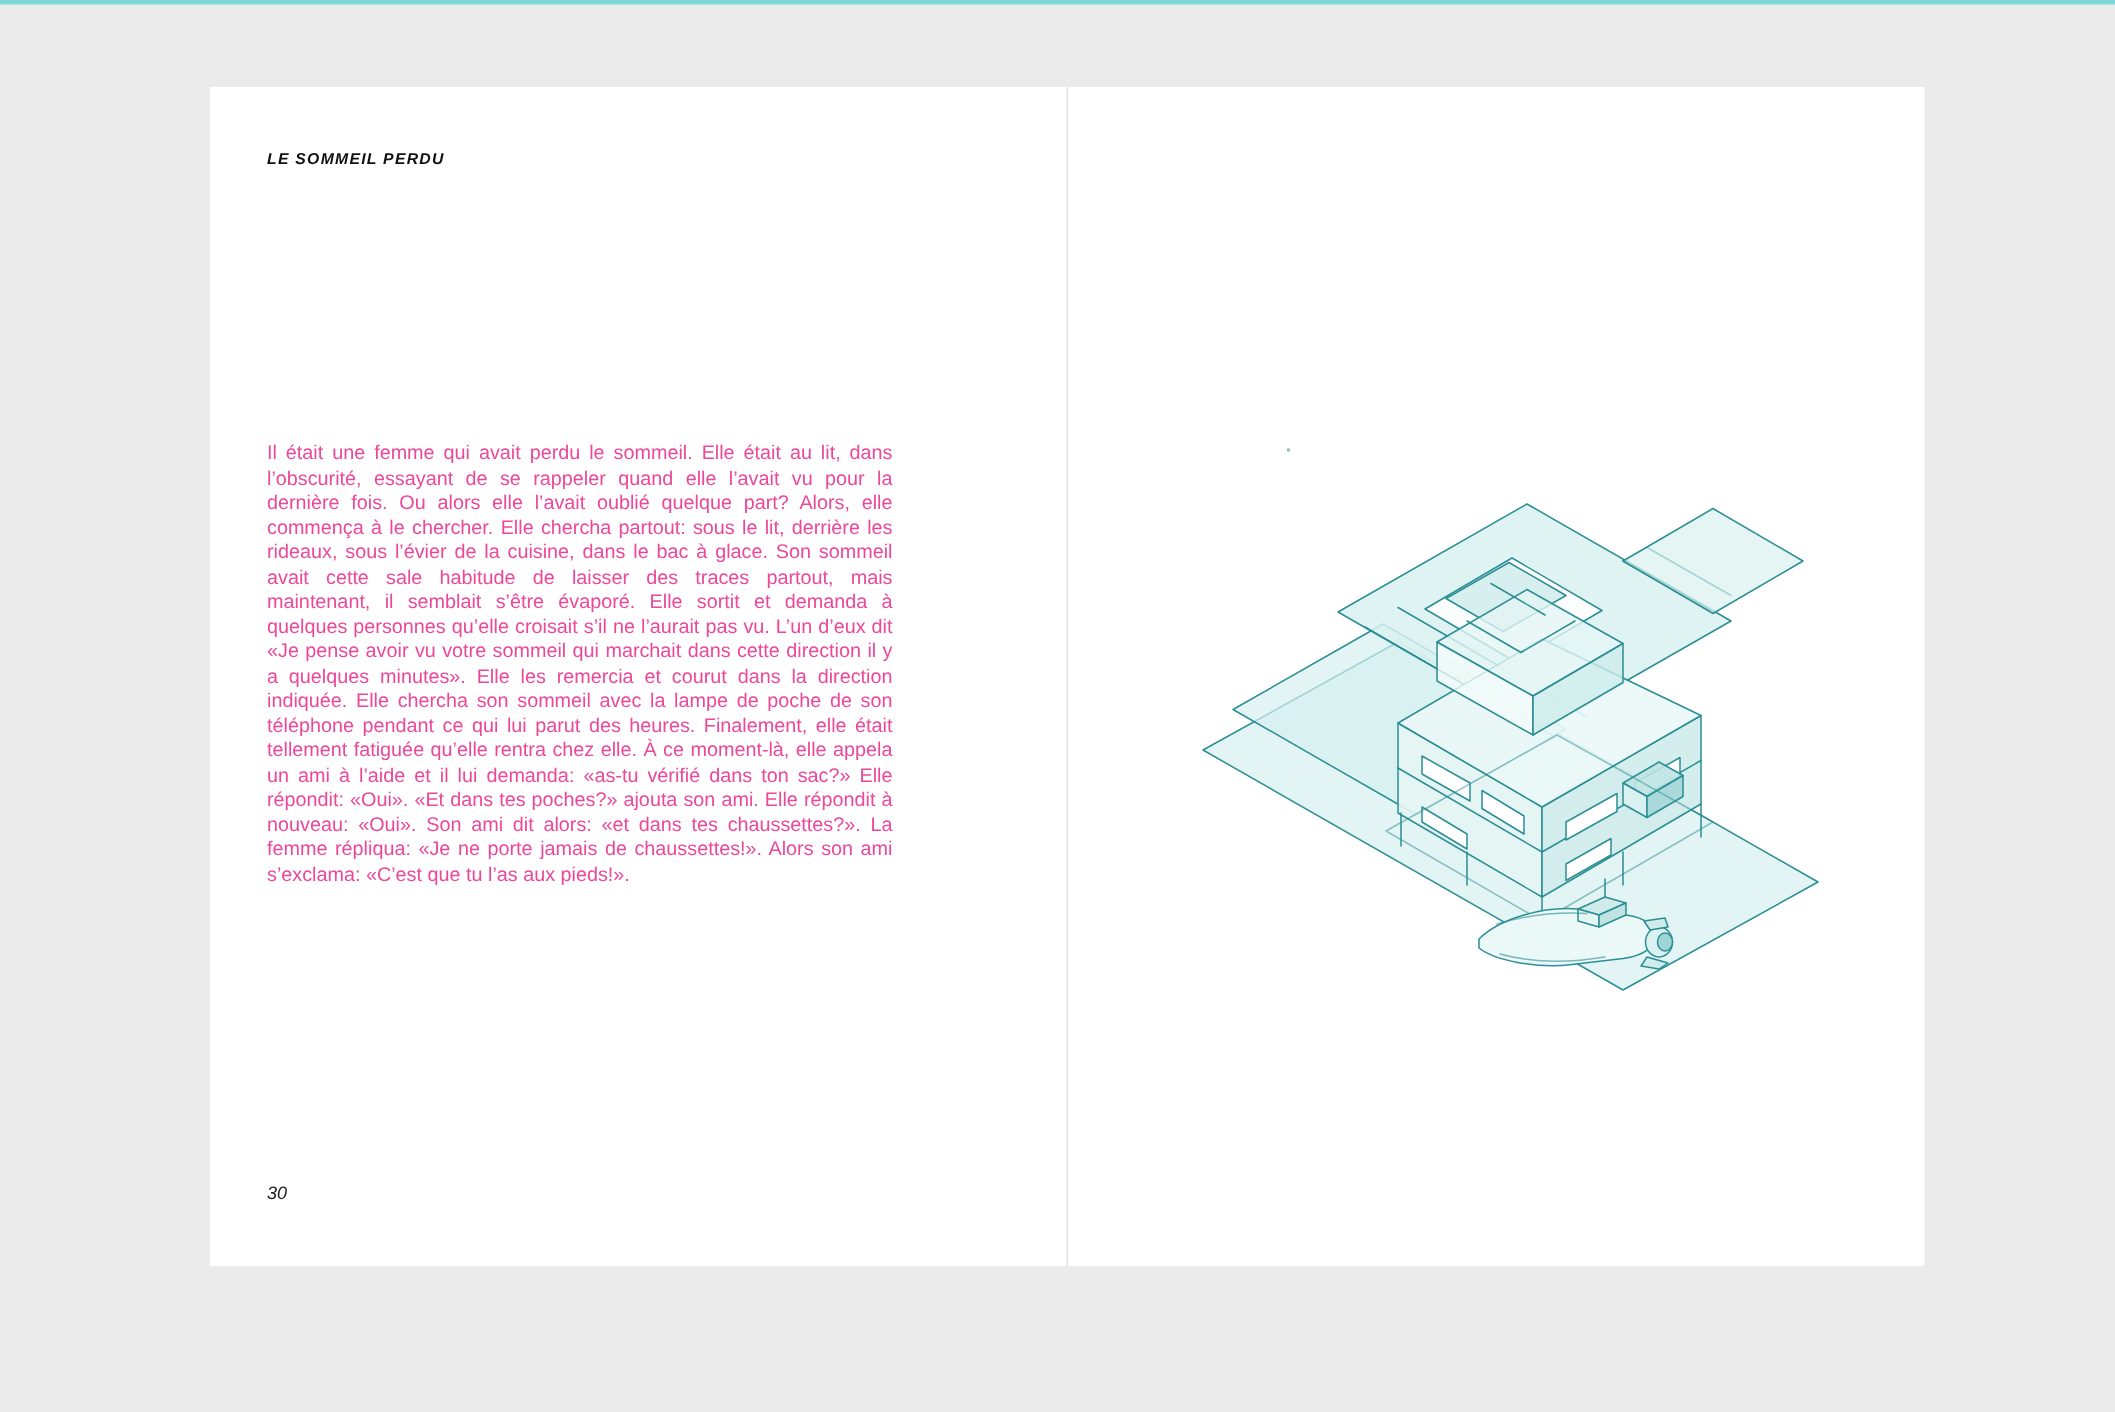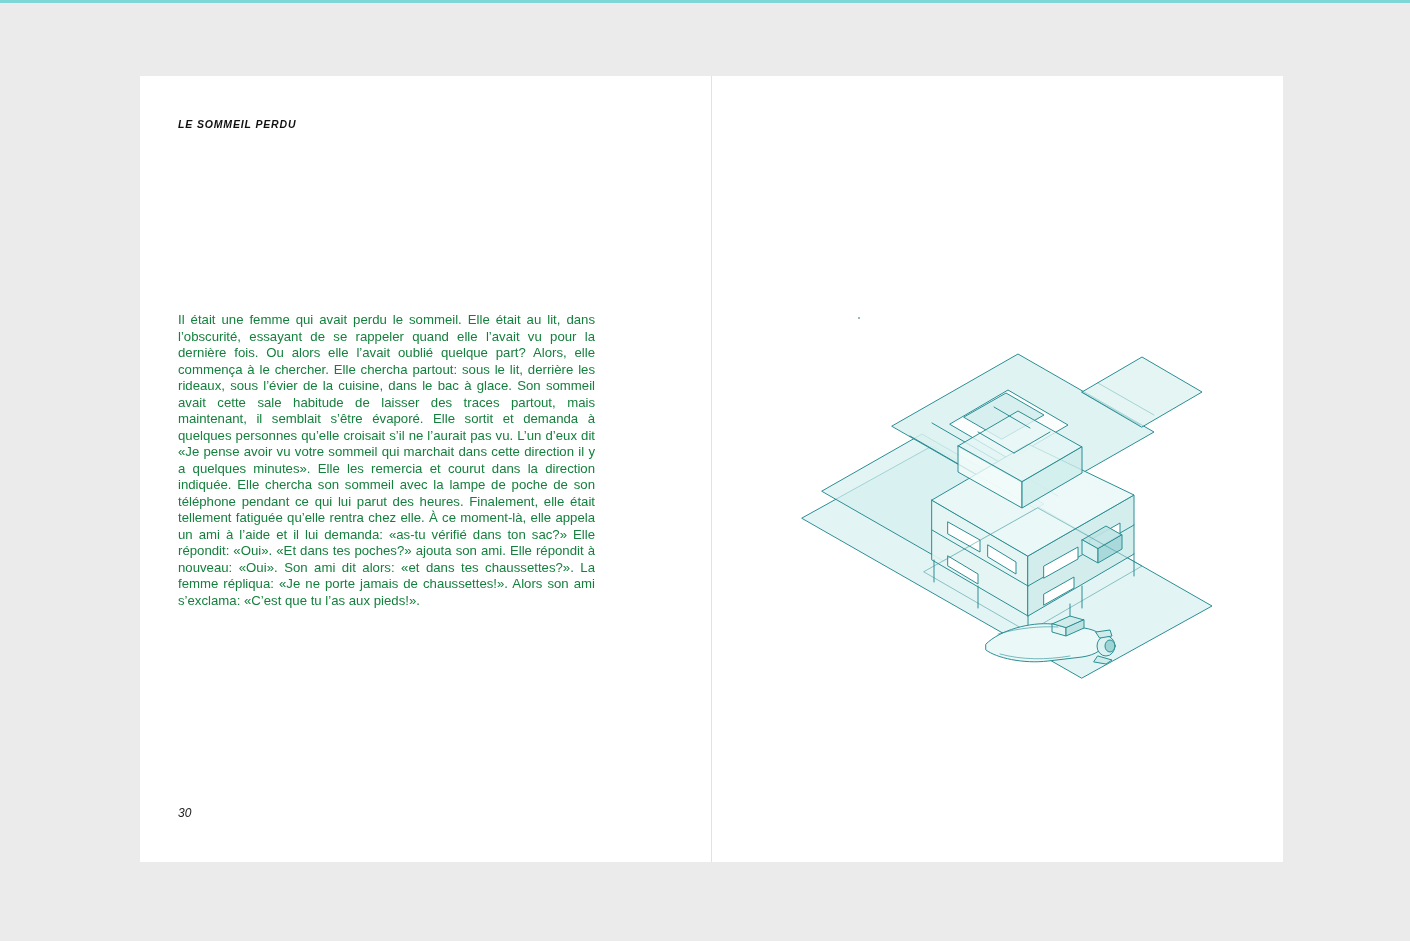--- a/index.html
+++ b/index.html
@@ -17,21 +17,21 @@
   
   .top-strip {
     position: absolute;
     top: 0; left: 0;
     width: 1410px;
     height: 3px;
     background: #7fd6d6;
   }
   .spread {
     position: absolute;
-    top: 76px;
+    top: 58px;
     left: 140px;
     width: 1143px;
     height: 786px;
     display: flex;
     box-shadow: 0 0 0 0 rgba(0,0,0,0);
   }
   .page {
     background: #ffffff;
     position: relative;
     height: 100%;
@@ -55,21 +55,21 @@
     font-family: "Liberation Sans", sans-serif;
   }
   .body-text {
     position: absolute;
     top: 236px;
     left: 38px;
     width: 417px;
     font-size: 13.2px;
     line-height: 16.5px;
     text-align: justify;
-    color: #15803d;
+    color: #ec4899;
     font-family: "Liberation Sans", sans-serif;
     hyphens: manual;
   }
   .folio {
     position: absolute;
     bottom: 42px;
     left: 38px;
     font-size: 12px;
     font-style: italic;
     color: #222;

